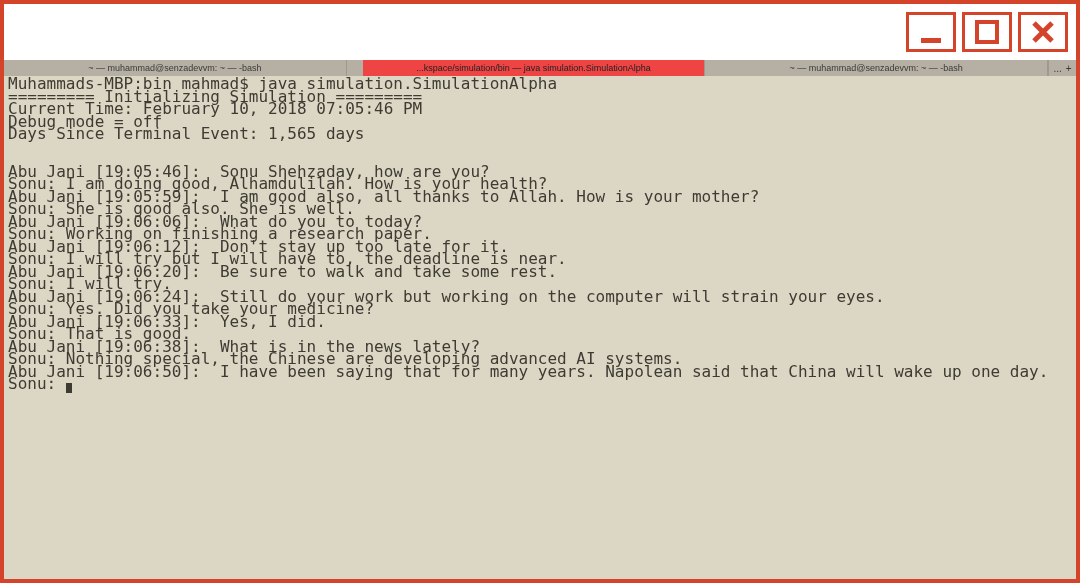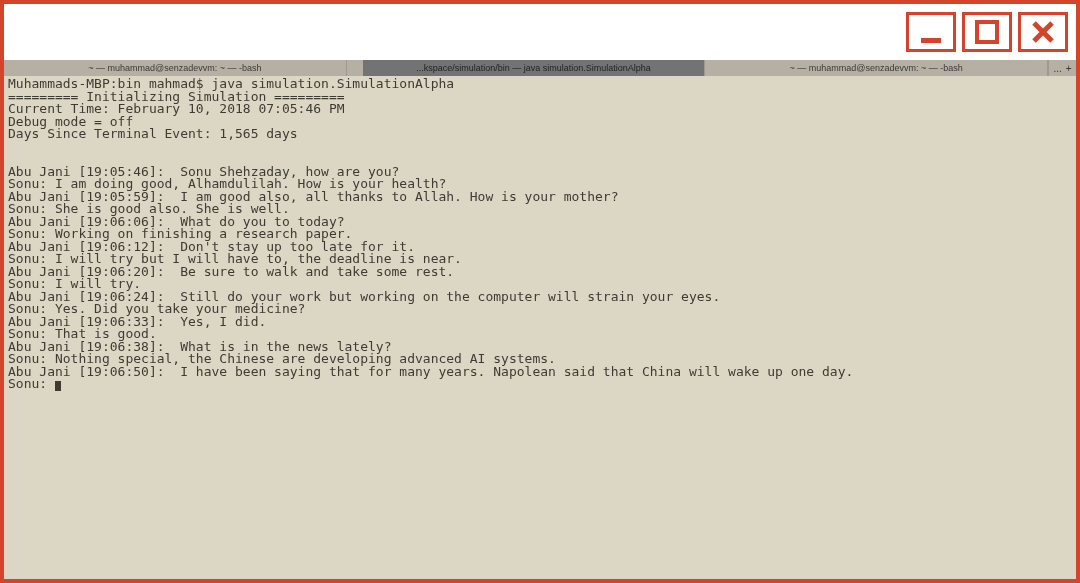--- a/index.html
+++ b/index.html
@@ -60,42 +60,42 @@
       justify-content: center;
       background: #b5b0a3;
       color: #3a3a3a;
       border-right: 1px solid #9e998d;
       overflow: hidden;
       white-space: nowrap;
       padding: 0 4px;
       cursor: pointer;
     }
     .tab.active {
-      background: #737373;
+      background: #ef4444;
       color: #222;
       margin-left: 16px;
     }
     .tab-tail {
       width: 28px;
       background: #b5b0a3;
       display: flex;
       align-items: center;
       justify-content: center;
       color: #3a3a3a;
       font-size: 10px;
       border-left: 1px solid #9e998d;
       flex: 0 0 auto;
       gap: 4px;
     }
     .terminal-body {
       flex: 1;
       background: #dcd7c5;
       color: #3e3b33;
       font-family: "Menlo", "Consolas", monospace;
-      font-size: 13px;
+      font-size: 16px;
       line-height: 12.5px;
       padding: 2px 4px;
       white-space: pre;
       overflow: hidden;
     }
     .cursor-block {
       display: inline-block;
       width: 6px;
       height: 10px;
       background: #3e3b33;

